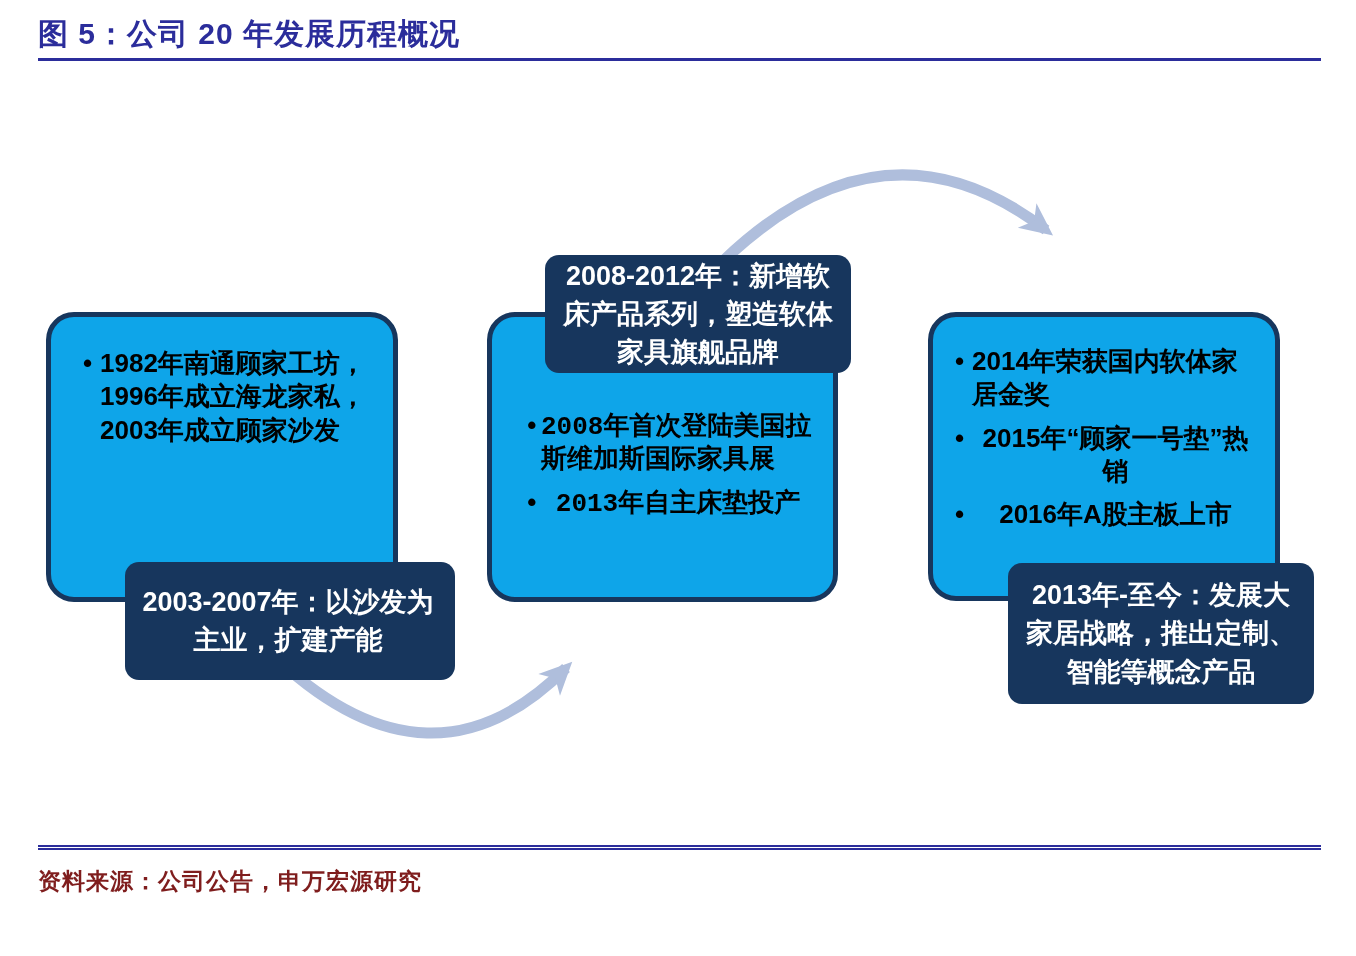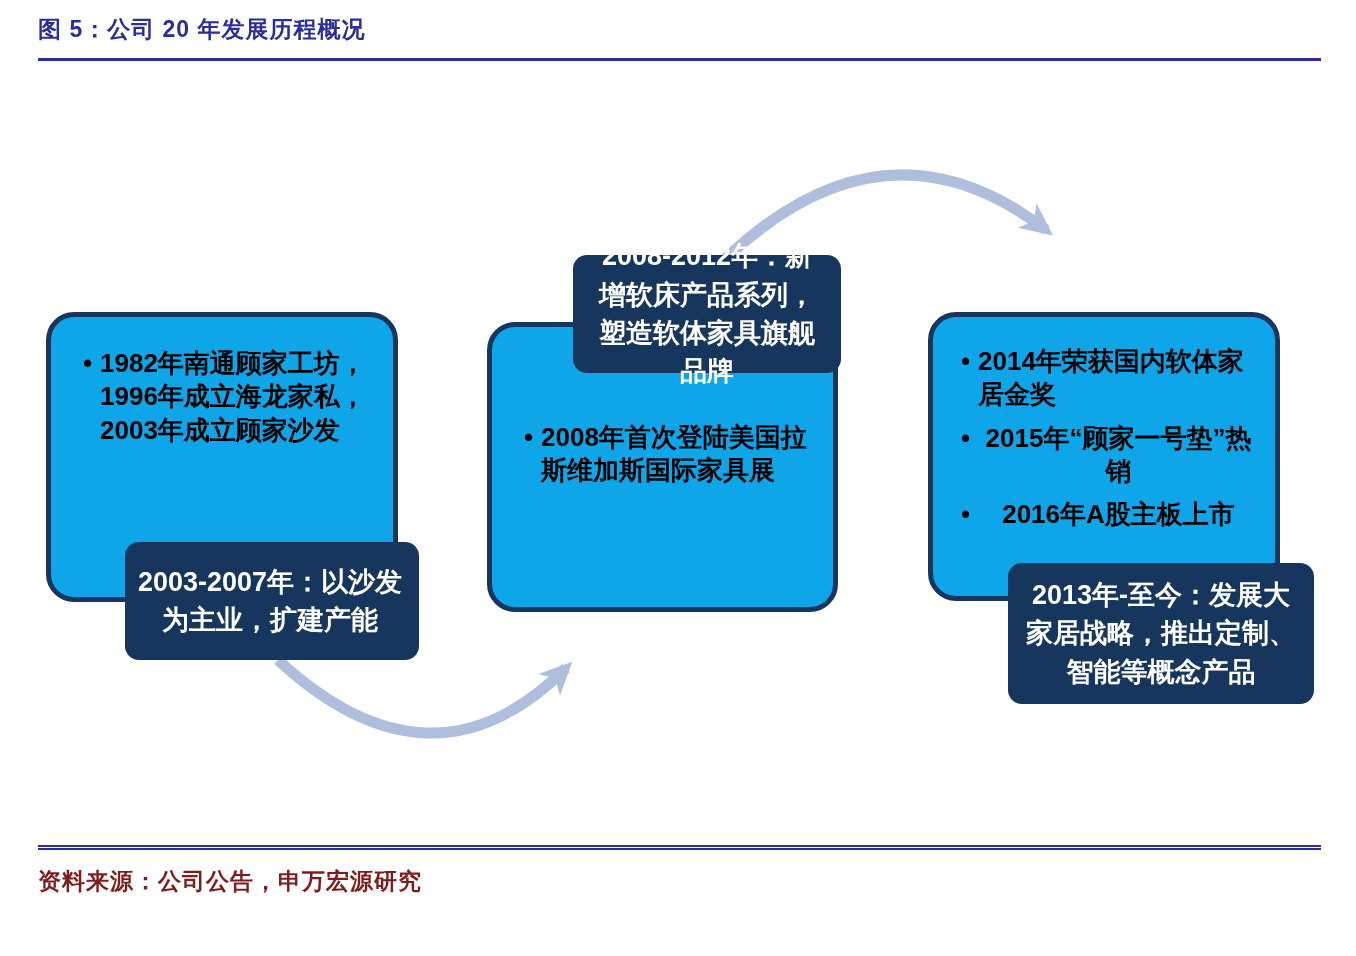--- a/index.html
+++ b/index.html
@@ -3,59 +3,59 @@
 <meta charset="utf-8">
 <style>
   html,body { margin:0; padding:0; background:#ffffff; }
   .canvas {
     position:relative; width:1356px; height:956px; background:#ffffff;
     font-family:"Liberation Sans", sans-serif; overflow:hidden;
   }
   
   .fig-title {
     position:absolute; left:38px; top:14px;
-    font-size:23px; font-weight:bold; color:#2B2D9B; letter-spacing:1px;
+    font-size:30px; font-weight:bold; color:#2B2D9B; letter-spacing:1px;
     white-space:nowrap;
   }
   .title-rule {
     position:absolute; left:38px; top:58px; width:1283px; height:3px;
     background:#2B2D9B;
   }
   
   .stage-box {
     position:absolute; background:#0ea5e9;
     border:5px solid #17365D; border-radius:28px;
     box-sizing:border-box; z-index:1;
   }
   .box-1 { left:46px;  top:312px; width:352px; height:290px; }
-  .box-2 { left:487px; top:322px; width:351px; height:290px; }
+  .box-2 { left:487px; top:312px; width:351px; height:290px;font-family:Liberation Mono, monospace; }
   .box-3 { left:928px; top:312px; width:352px; height:289px; }
 
   .stage-box ul {
     list-style:none; margin:0;
     font-size:26px; font-weight:bold; color:#000000; line-height:1.28;
   }
   .box-1 ul { padding:30px 18px 0 32px; }
   .box-2 ul { padding:94px 18px 0 32px; }
-  .box-3 ul { padding:28px 16px 0 22px;margin-left:6px; }
+  .box-3 ul { padding:28px 16px 0 22px; }
   .stage-box li { position:relative; padding-left:17px; }
   .stage-box li + li { margin-top:10px;text-align:center; }
   .stage-box li::before { content:"\2022"; position:absolute; left:0; top:0; }
 
   
   .stage-label {
     position:absolute; z-index:3;
     background:#17365D; color:#ffffff;
     border-radius:14px; box-sizing:border-box;
     font-size:27px; font-weight:bold; line-height:1.42; text-align:center;
     display:flex; align-items:center; justify-content:center;
     padding:8px 16px;
   }
-  .label-1 { left:125px;  top:542px; width:294px; height:118px;padding-left:12px; }
-  .label-2 { left:573px;  top:255px; width:268px; height:118px; }
+  .label-1 { left:125px;  top:562px; width:330px; height:118px;padding-left:12px; }
+  .label-2 { left:545px;  top:255px; width:306px; height:118px; }
   .label-3 { left:1008px; top:563px; width:306px; height:141px; }
 
   
   .arrows-layer {
     position:absolute; left:0; top:0; width:1356px; height:956px;
     z-index:2; pointer-events:none;
   }
   .arrow-path { stroke:#AFBEDC; stroke-width:11; fill:none; }
 
   
@@ -90,20 +90,21 @@
 
   <section class="stage-box box-1">
     <ul>
       <li>1982年南通顾家工坊，1996年成立海龙家私，2003年成立顾家沙发</li>
     </ul>
   </section>
 
   <section class="stage-box box-2">
     <ul>
       <li>2008年首次登陆美国拉斯维加斯国际家具展</li>
+      <li>2013年自主床垫投产</li>
     </ul>
   </section>
 
   <section class="stage-box box-3">
     <ul>
       <li>2014年荣获国内软体家居金奖</li>
       <li>2015年“顾家一号垫”热销</li>
       <li>2016年A股主板上市</li>
     </ul>
   </section>

